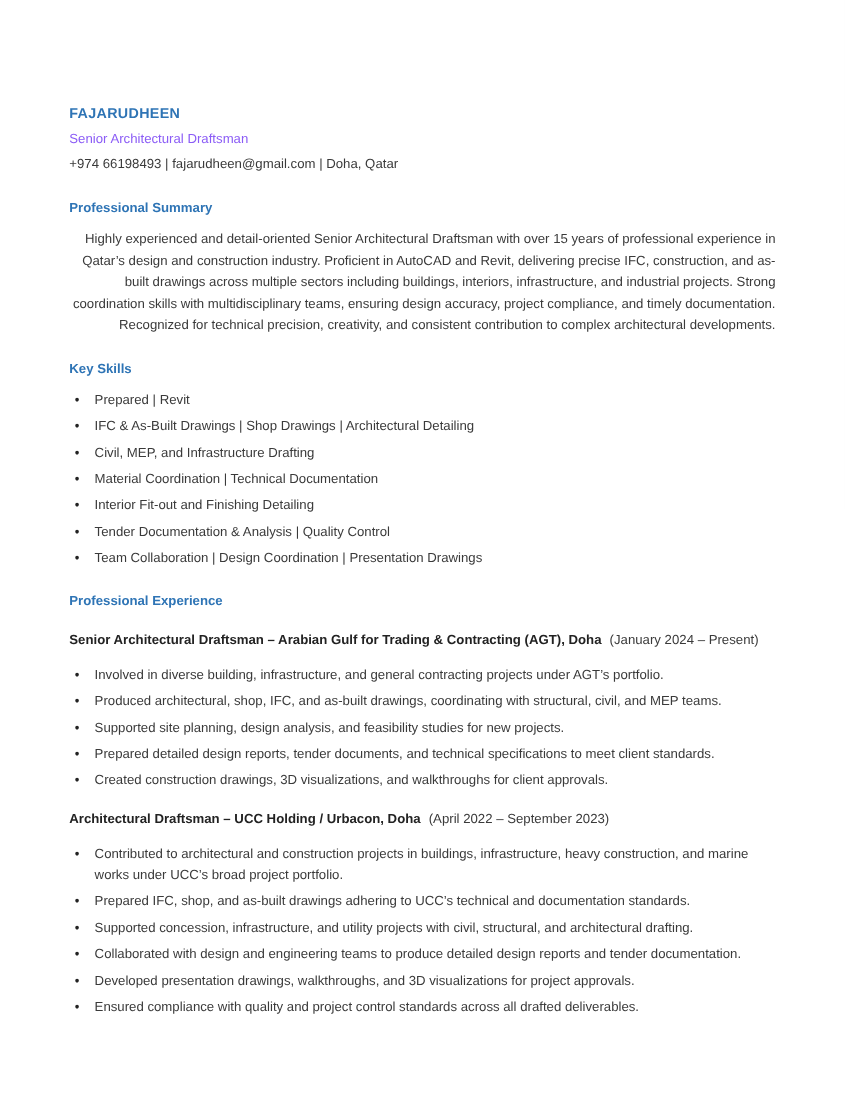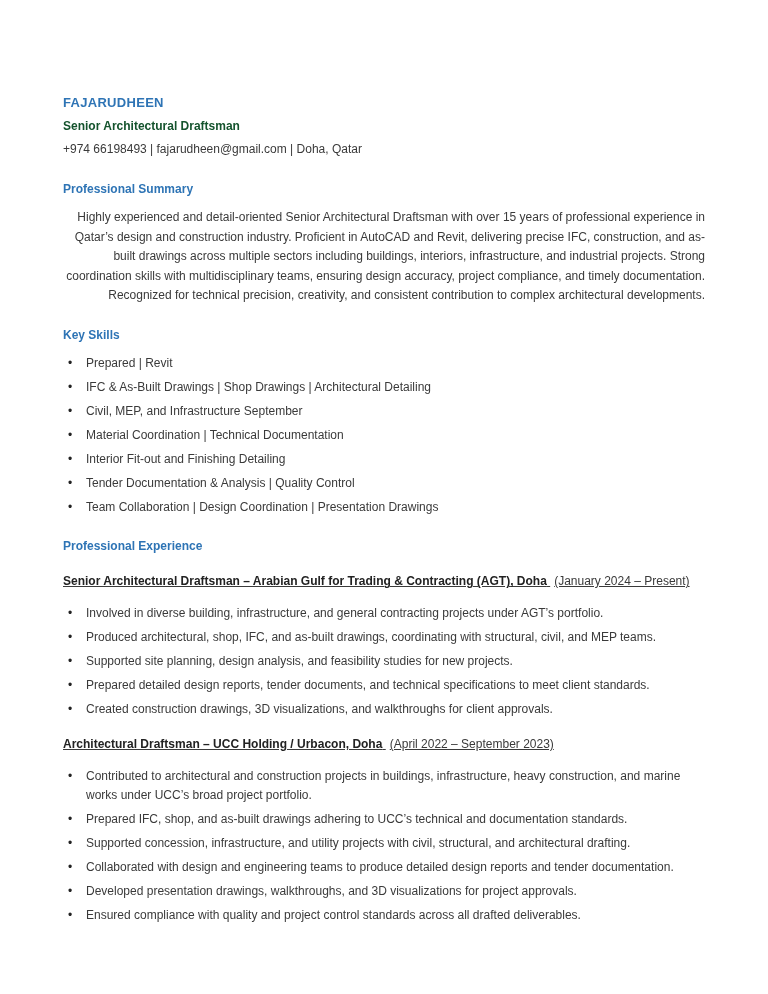--- a/index.html
+++ b/index.html
@@ -25,22 +25,22 @@
     line-height: 1.62;
   }
   h1.resume-name {
     margin: 0 0 4px 0;
     font-size: 13px;
     font-weight: bold;
     letter-spacing: 0.3px;
     color: var(--heading-blue);
   }
   .resume-title {
-    font-weight: bold;
-    color: #14532d;
+    font-weight: normal;
+    color: #8b5cf6;
     margin: 0 0 4px 0;
   }
   .contact-line {
     margin: 0 0 6px 0;
   }
   h2.section-heading {
     margin: 20px 0 9px 0;
     font-size: 12px;
     font-weight: bold;
     color: var(--heading-blue);
@@ -61,21 +61,20 @@
   }
   ul.bullets li::before {
     content: "\2022";
     position: absolute;
     left: 5px;
     top: 0;
     color: #222222;
   }
   .job-heading {
     margin: 16px 0 12px 0;
-    text-decoration: underline;
   }
   .job-heading .job-title {
     font-weight: bold;
     color: #222222;
   }
   .job-heading .job-dates {
     font-weight: normal;
     margin-left: 4px;
   }
 </style>
@@ -88,21 +87,21 @@
   <div class="resume-title">Senior Architectural Draftsman</div>
   <div class="contact-line">+974 66198493 | fajarudheen@gmail.com | Doha, Qatar</div>
 
   <h2 class="section-heading">Professional Summary</h2>
   <p class="summary">Highly experienced and detail-oriented Senior Architectural Draftsman with over 15 years of professional experience in Qatar’s design and construction industry. Proficient in AutoCAD and Revit, delivering precise IFC, construction, and as-built drawings across multiple sectors including buildings, interiors, infrastructure, and industrial projects. Strong coordination skills with multidisciplinary teams, ensuring design accuracy, project compliance, and timely documentation. Recognized for technical precision, creativity, and consistent contribution to complex architectural developments.</p>
 
   <h2 class="section-heading">Key Skills</h2>
   <ul class="bullets">
     <li>Prepared | Revit</li>
     <li>IFC &amp; As-Built Drawings | Shop Drawings | Architectural Detailing</li>
-    <li>Civil, MEP, and Infrastructure September</li>
+    <li>Civil, MEP, and Infrastructure Drafting</li>
     <li>Material Coordination | Technical Documentation</li>
     <li>Interior Fit-out and Finishing Detailing</li>
     <li>Tender Documentation &amp; Analysis | Quality Control</li>
     <li>Team Collaboration | Design Coordination | Presentation Drawings</li>
   </ul>
 
   <h2 class="section-heading">Professional Experience</h2>
 
   <p class="job-heading">
     <span class="job-title">Senior Architectural Draftsman – Arabian Gulf for Trading &amp; Contracting (AGT), Doha</span>

